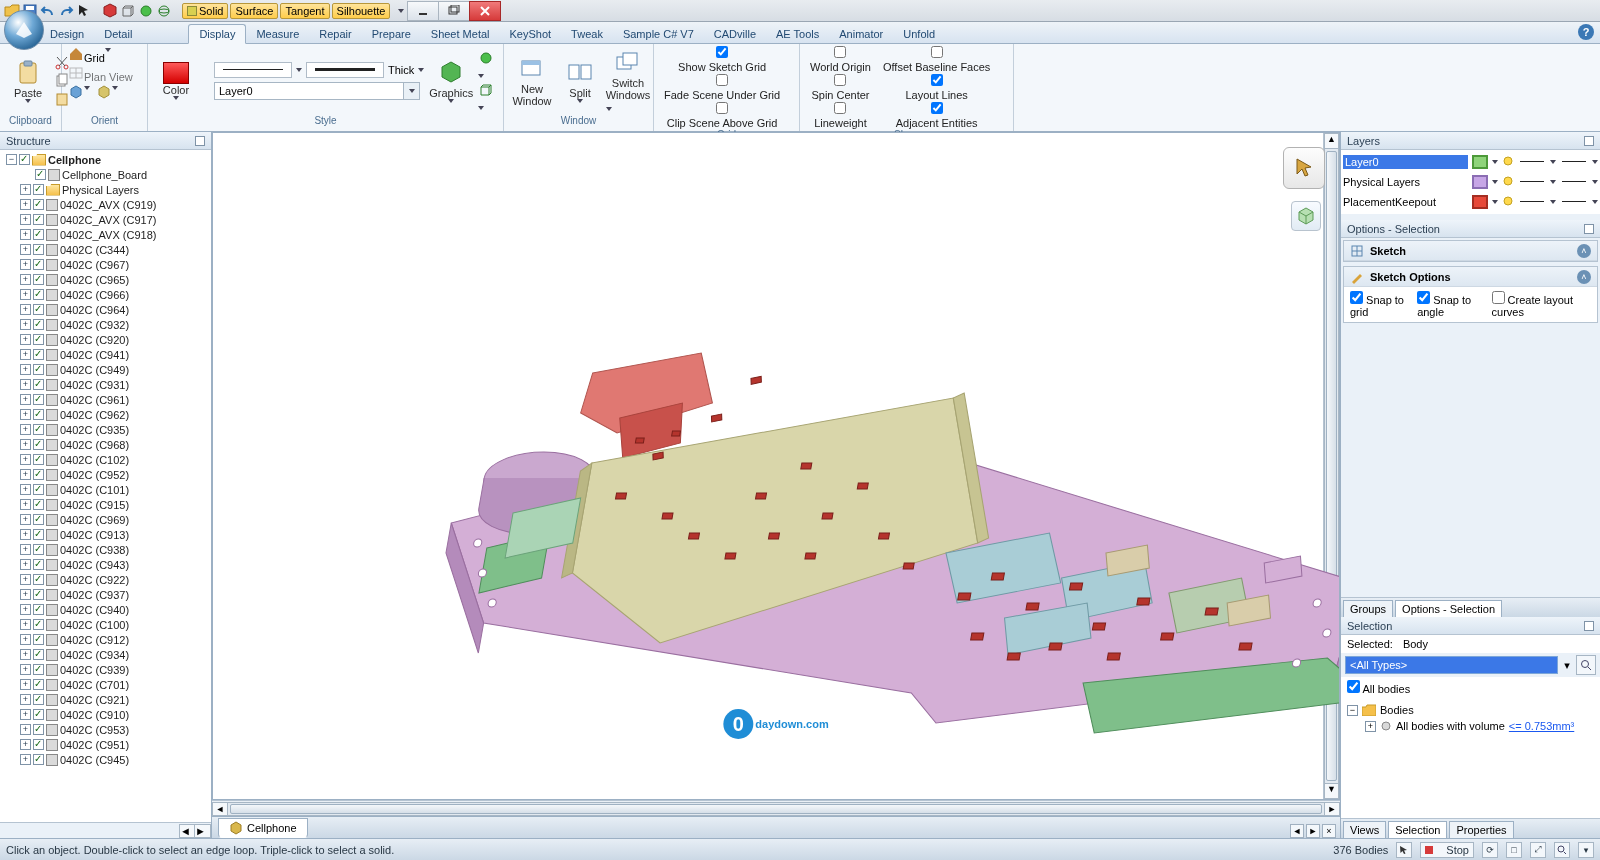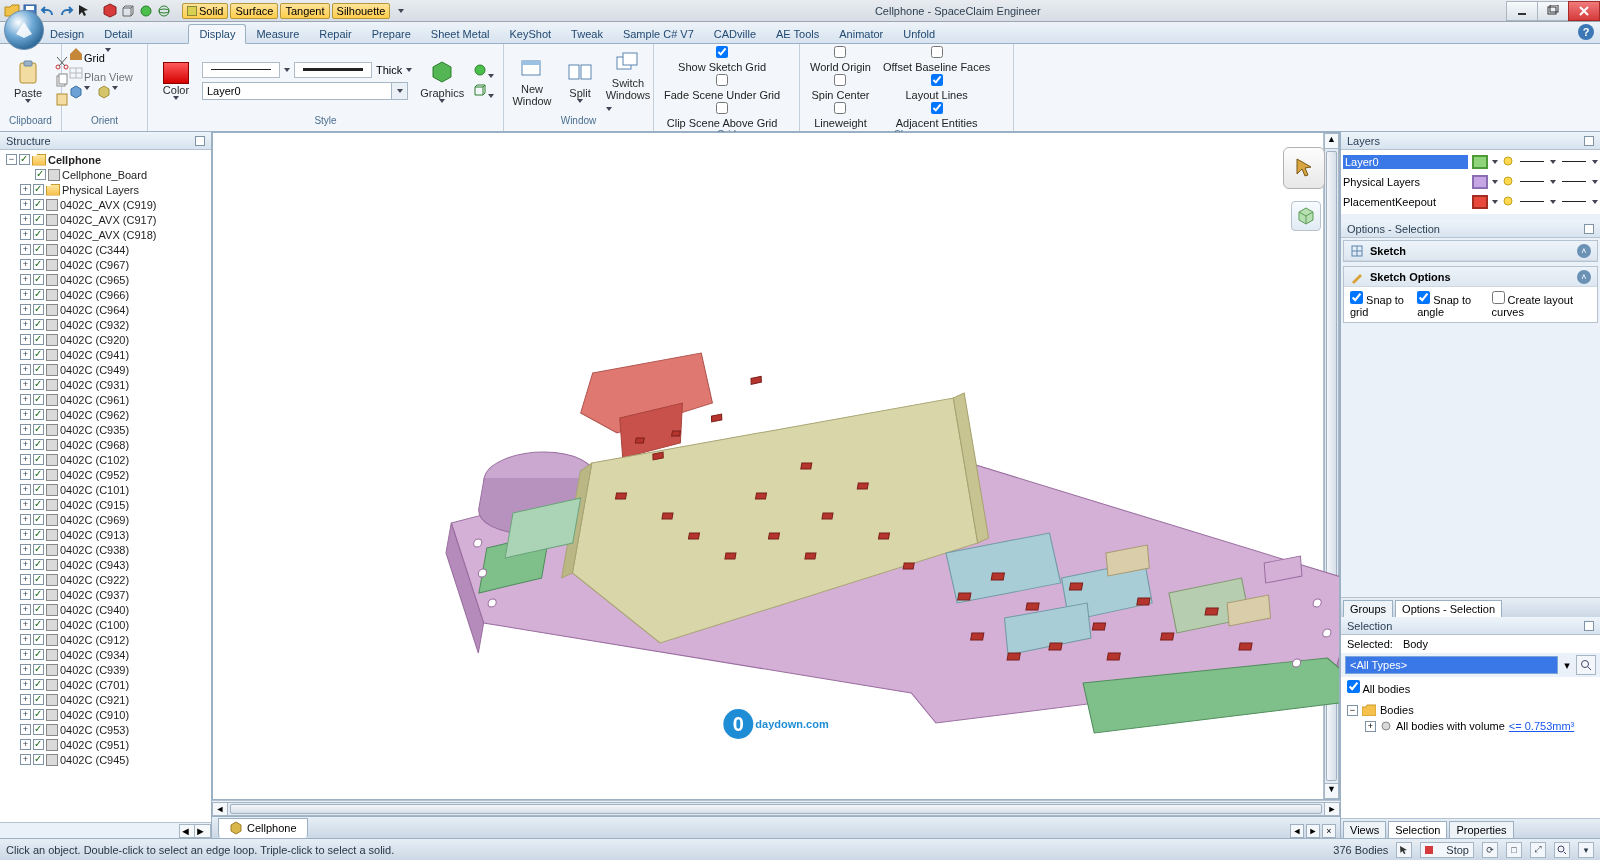--- a/index.html
+++ b/index.html
@@ -183,21 +183,20 @@
       </span>
     <span class="btn-chip">
         <span>Tangent</span>
       </span>
     <span class="btn-chip">
         <span>Silhouette</span>
       </span>
     <span style="width:4px;"></span>
       <span class="tri-down"></span>
   </div>
-  <div class="title-text">Cellphone - SpaceClaim Engineer</div>
   <div class="winbtns">
     <div class="winbtn">
         <svg viewBox="0 0 12 12">
           <rect x="2" y="8" width="8" height="2" fill="#333"></rect>
         </svg>
       </div>
     <div class="winbtn">
         <svg viewBox="0 0 12 12">
           <rect x="1" y="2" width="8" height="7" fill="none" stroke="#333"></rect>
           <rect x="3" y="0" width="8" height="7" fill="none" stroke="#333"></rect>
@@ -282,21 +281,21 @@
     <div class="label">Orient</div>
   </div>
 
   <div class="rgroup" style="width:356px">
     <div class="body">
       <div class="vbtn">
           <div class="color-swatch"></div>
           <span>Color</span>
           <span class="tri-down"></span>
         </div>
-      <div style="display:flex;flex-direction:column;gap:4px;">
+      <div style="display:flex;flex-direction:column;gap:4px;margin-left:12px;">
         <div style="display:flex;gap:4px;align-items:center;">
           <div class="style-line"></div>
             <span class="tri-down"></span>
           <div class="style-line style-thick"></div>
             <span>Thick</span>
             <span class="tri-down"></span>
         </div>
         <div class="layersel">
           <input readonly="" value="Layer0" style="">
           <div class="dd">

